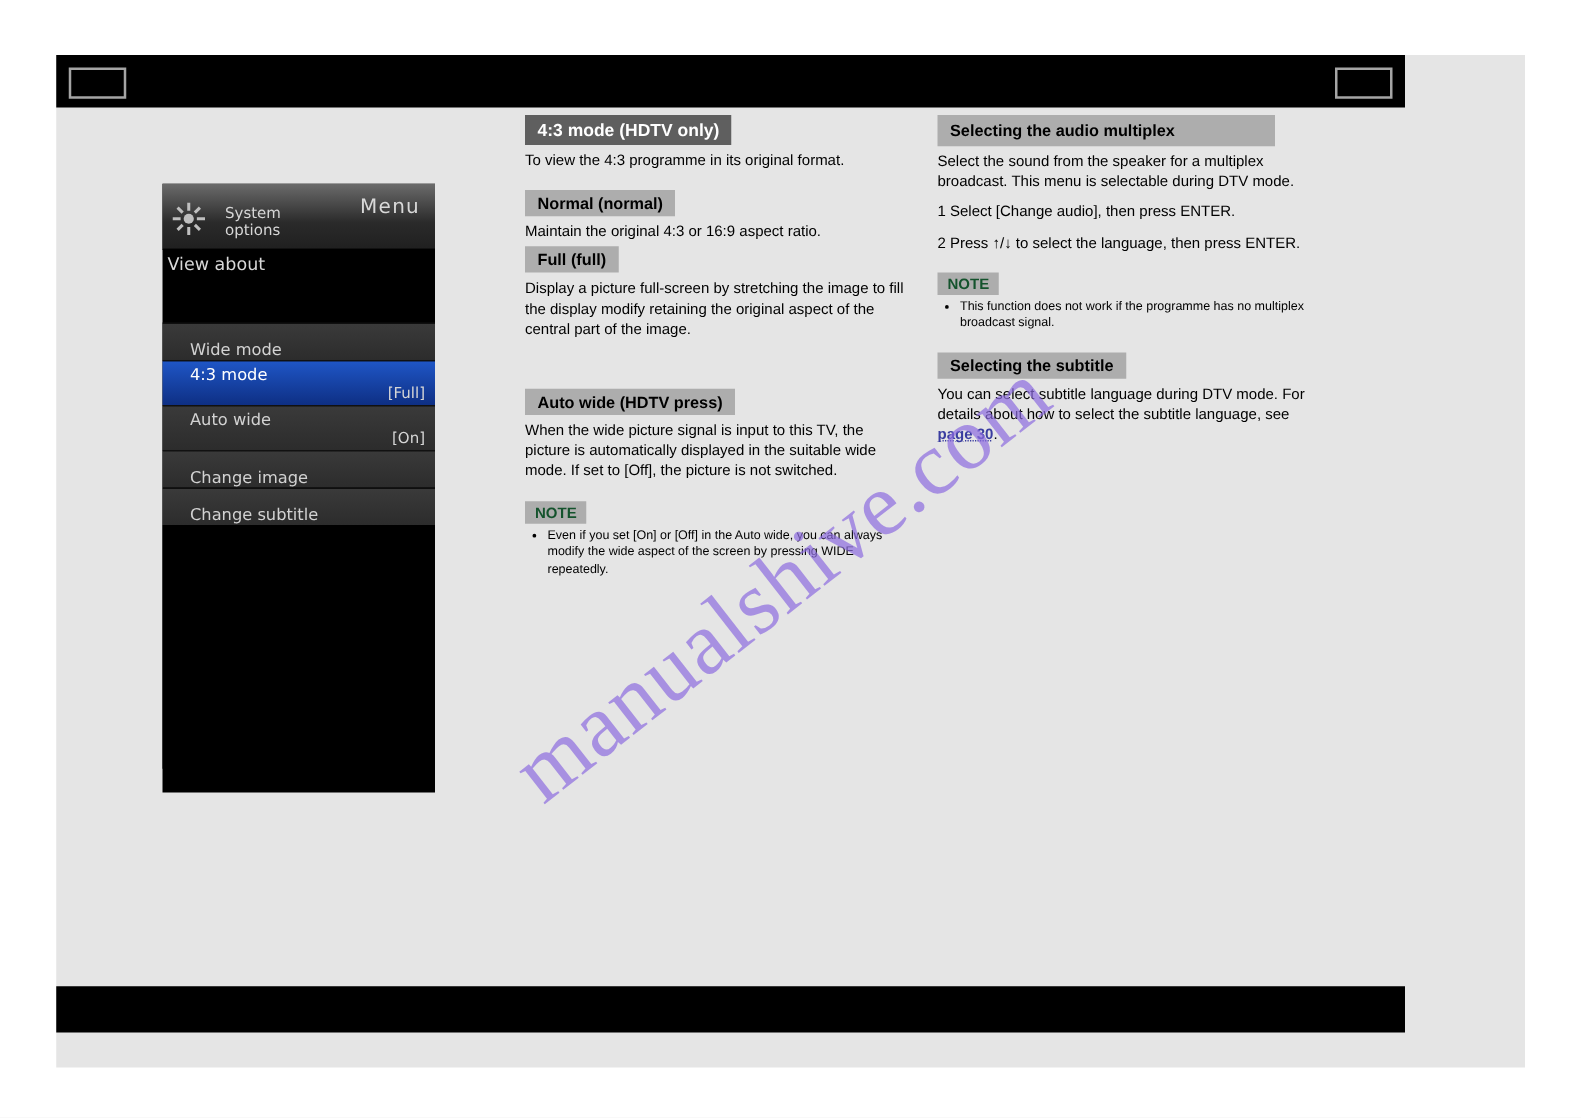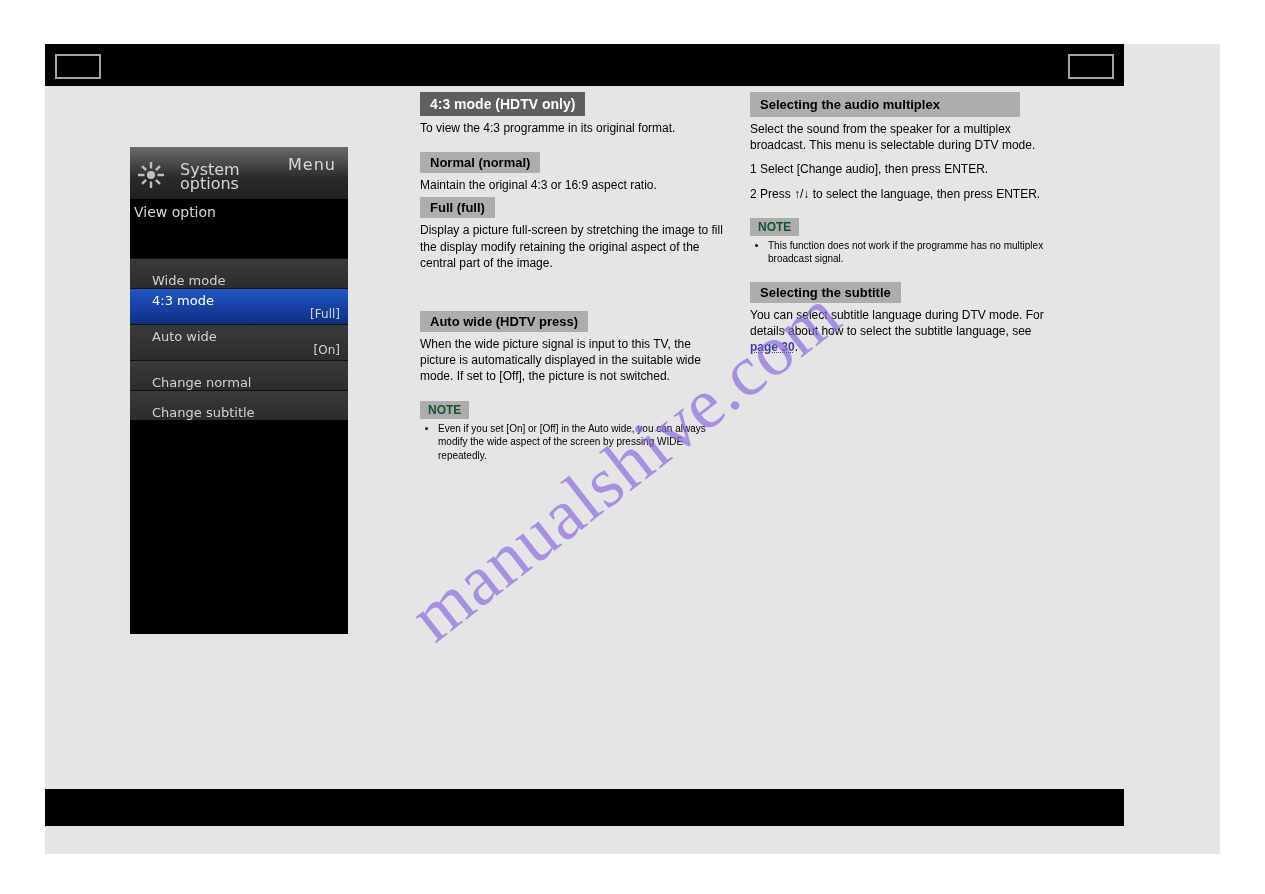--- a/index.html
+++ b/index.html
@@ -32,21 +32,21 @@
   .tvshot .menubar {
     position: relative; width: 100%; height: 53px;
     background: linear-gradient(#6b6b6b, #2a2a2a 60%, #202020);
     border-bottom: 1px solid #000;
   }
   .tvshot .gear {
     position: absolute; left: 8px; top: 15px; width: 26px; height: 26px;
   }
   .tvshot .gear svg { display:block; }
   .tvshot .sysopt {
-    position: absolute; left: 50px; top: 16px; font-size: 16px; color: #d6d6d6; line-height: 14px;
+    position: absolute; left: 50px; top: 16px; font-size: 12px; color: #d6d6d6; line-height: 14px;
   }
   .tvshot .menuword {
     position: absolute; right: 12px; top: 8px; font-size: 16px; color: #d8d8d8; letter-spacing: 1px;
   }
   .tvshot .viewopt {
     position: relative; width: 100%; padding: 4px 0 0 4px; color: #d8d8d8;
     font-size: 14px;
   }
   .tvshot .spacer { height: 38px; }
   .tvshot .item {
@@ -138,36 +138,36 @@
             <line x1="10" y1="22" x2="5" y2="27"></line>
           </g>
         </svg>
       </div>
       <div class="sysopt">
         <span>System</span><br>
         <span>options</span>
       </div>
       <div class="menuword">Menu</div>
     </div>
-    <div class="viewopt">View option</div>
+    <div class="viewopt">View about</div>
     <div class="spacer"></div>
 
     <div class="item">
       <span>Wide mode</span>
     </div>
     <div class="item tall sel">
       <span>4:3 mode</span>
       <span class="val">[Full]</span>
     </div>
     <div class="item tall">
       <span>Auto wide</span>
       <span class="val">[On]</span>
     </div>
     <div class="item">
-      <span>Change normal</span>
+      <span>Change image</span>
     </div>
     <div class="item">
       <span>Change subtitle</span>
     </div>
     <div class="blackfill" style="height:195px;"></div>
   </div>
 
   <div class="col a">
     <div class="h-dark">4:3 mode (HDTV only)</div>
     <div class="para">To view the 4:3 programme in its original format.</div>

